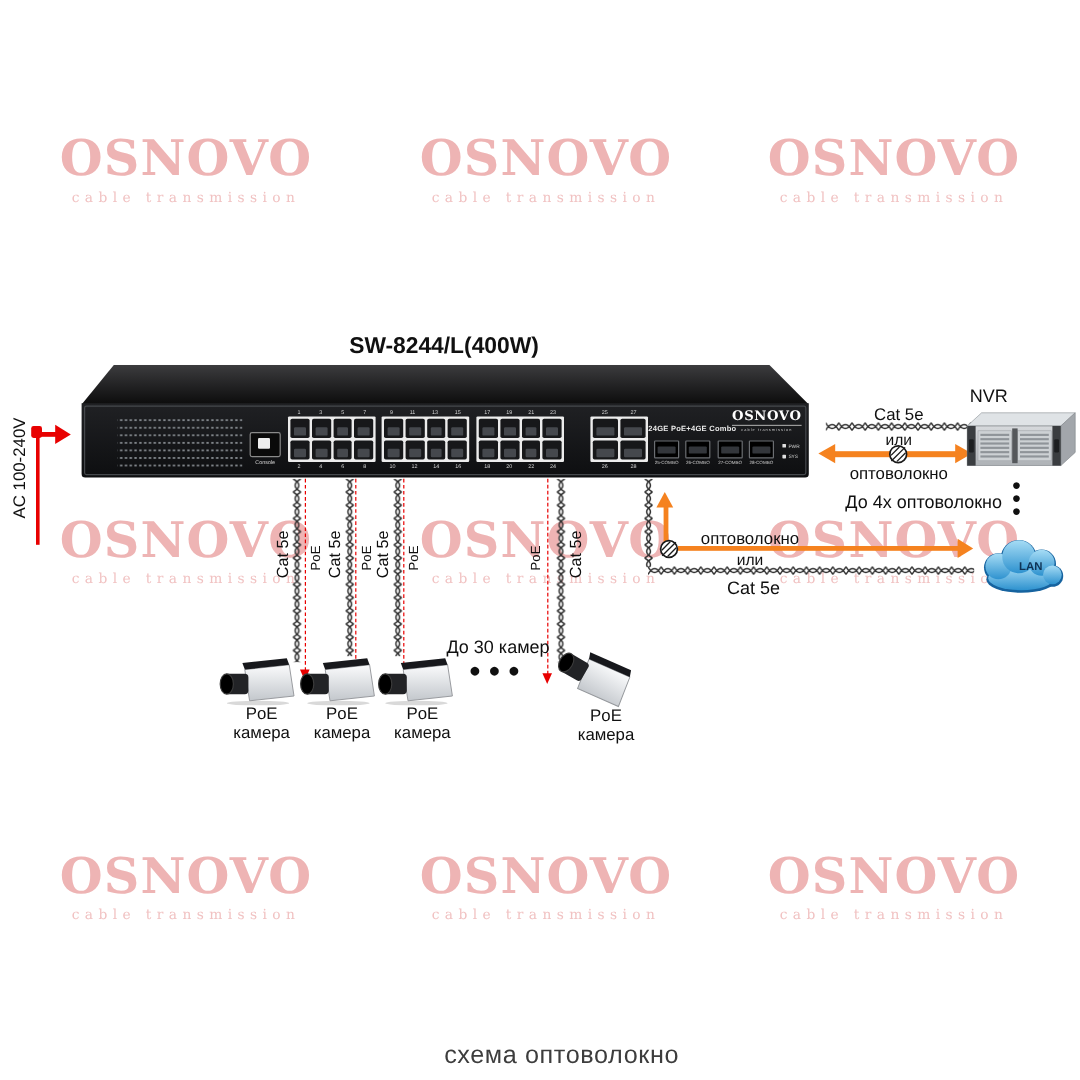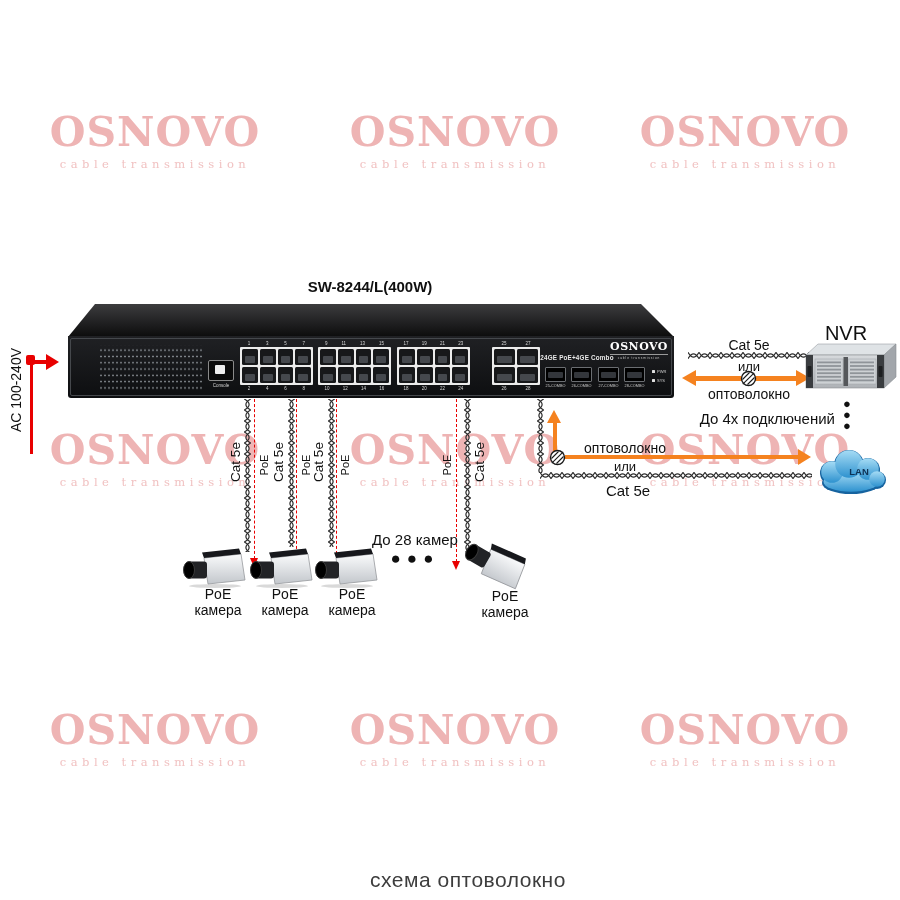--- a/index.html
+++ b/index.html
@@ -122,21 +122,21 @@
   </div>
 <div class="wm" style="left:340px;top:708px">
     <div class="wm-t">OSNOVO</div>
     <div class="wm-s">cable transmission</div>
   </div>
 <div class="wm" style="left:630px;top:708px">
     <div class="wm-t">OSNOVO</div>
     <div class="wm-s">cable transmission</div>
   </div>
 
-<div class="txt ctr" style="left:270px;top:278px;width:200px;font-size:15px;font-weight:bold">SW-8244/L(400W)</div>
+<div class="txt ctr" style="left:270px;top:278px;width:200px;font-size:19px;font-weight:bold">SW-8244/L(400W)</div>
 
 <div class="txt ctr" style="left:-44px;top:382px;width:120px;height:16px;font-size:14px;transform:rotate(-90deg)">AC 100-240V</div>
 <div class="pwr-line" style="left:30px;top:362px;width:3px;height:92px"></div>
 <div class="pwr-line" style="left:30px;top:360px;width:18px;height:4px"></div>
 <div class="abs" style="left:46px;top:354px;width:0;height:0;border-top:8px solid transparent;border-bottom:8px solid transparent;border-left:13px solid #e80000;z-index:2"></div>
 <div class="abs" style="left:26px;top:355px;width:9px;height:10px;background:#e80000;border-radius:2px;z-index:2"></div>
 
 <div class="sw">
   <div class="sw-top"></div>
   <div class="sw-face">
@@ -338,41 +338,41 @@
 </div>
 <div class="txt ctr" style="left:307px;top:586px;width:90px;font-size:14px;line-height:16px">
   <div>PoE</div>
   <div>камера</div>
 </div>
 <div class="txt ctr" style="left:460px;top:588px;width:90px;font-size:14px;line-height:16px">
   <div>PoE</div>
   <div>камера</div>
 </div>
 
-<div class="txt ctr" style="left:365px;top:531px;width:100px;font-size:15px">До 28 камер</div>
+<div class="txt ctr" style="left:365px;top:531px;width:100px;font-size:15px">До 30 камер</div>
 <div class="txt ctr" style="left:365px;top:549px;width:100px;font-size:17px;letter-spacing:6px">●●●</div>
 
 <div class="txt ctr" style="left:688px;top:337px;width:122px;font-size:14px">Cat 5e</div>
 <svg class="cable" style="left:688px;top:351px" width="122" height="9">
     <rect width="122" height="9" fill="url(#chainH)"></rect>
   </svg>
 <div class="txt ctr" style="left:688px;top:359px;width:122px;font-size:13px">или</div>
 <div class="abs" style="left:682px;top:370px;width:128px;height:17px;z-index:2">
   <div style="position:absolute;left:11px;right:11px;top:6.2px;height:4.5px;background:#f5821f"></div>
   <div style="position:absolute;left:0;top:0;width:0;height:0;border-top:8.5px solid transparent;border-bottom:8.5px solid transparent;border-right:14px solid #f5821f"></div>
   <div style="position:absolute;right:0;top:0;width:0;height:0;border-top:8.5px solid transparent;border-bottom:8.5px solid transparent;border-left:14px solid #f5821f"></div>
 </div>
 <svg class="fiber" style="left:740px;top:370px" width="17" height="17">
   <circle cx="8.5" cy="8.5" r="7" fill="#fff" stroke="#1a1a1a" stroke-width="1.4"></circle>
   <line x1="2.8" y1="14.2" x2="14.2" y2="2.8" stroke="#1a1a1a" stroke-width="1.1"></line>
   <line x1="2.5" y1="9.5" x2="9.5" y2="2.5" stroke="#1a1a1a" stroke-width="1.1"></line>
   <line x1="7.5" y1="14.5" x2="14.5" y2="7.5" stroke="#1a1a1a" stroke-width="1.1"></line>
 </svg>
 <div class="txt ctr" style="left:688px;top:386px;width:122px;font-size:14px">оптоволокно</div>
-<div class="txt ctr" style="left:816px;top:322px;width:60px;font-size:20px">NVR</div>
+<div class="txt ctr" style="left:794px;top:322px;width:60px;font-size:15px">NVR</div>
 <svg class="abs" style="left:804px;top:342px;z-index:2" width="94" height="48">
   <polygon points="2,13 14,2 92,2 80,13" fill="#dfe3e6" stroke="#9aa0a5" stroke-width="0.6"></polygon>
   <polygon points="80,13 92,2 92,35 80,46" fill="#a2a6ab" stroke="#8a8e92" stroke-width="0.6"></polygon>
   <rect x="2" y="13" width="78" height="33" fill="url(#nvrFront)" stroke="#8a8e92" stroke-width="0.6"></rect>
   <rect x="2" y="13" width="7" height="33" fill="#3a3d40"></rect>
   <rect x="73" y="13" width="7" height="33" fill="#3a3d40"></rect>
   <rect x="3.5" y="24" width="4" height="11" rx="1" fill="#1d1f21"></rect>
   <rect x="74.5" y="24" width="4" height="11" rx="1" fill="#1d1f21"></rect>
   <rect x="11" y="17" width="28" height="25" fill="#cdd1d4" stroke="#a0a4a8" stroke-width="0.5"></rect>
   <rect x="44" y="17" width="28" height="25" fill="#cdd1d4" stroke="#a0a4a8" stroke-width="0.5"></rect>
@@ -388,21 +388,21 @@
       <rect x="46" y="23.1" width="24" height="1.8"></rect>
     <rect x="46" y="26.7" width="24" height="1.8"></rect>
       <rect x="46" y="30.3" width="24" height="1.8"></rect>
     <rect x="46" y="33.9" width="24" height="1.8"></rect>
       <rect x="46" y="37.5" width="24" height="1.8"></rect>
   </g>
 </svg>
 <div class="txt" style="left:840px;top:398px;width:14px;font-size:13px;line-height:11px;white-space:pre-line;text-align:center">●
 ●
 ●</div>
-<div class="txt" style="left:688px;top:410px;width:147px;font-size:15px;text-align:right">До 4х подключений</div>
+<div class="txt" style="left:688px;top:410px;width:147px;font-size:15px;text-align:right">До 4х оптоволокно</div>
 
 <svg class="cable" style="left:536px;top:399px" width="9" height="74">
     <rect width="9" height="74" fill="url(#chainV)"></rect>
   </svg>
 <svg class="cable" style="left:540px;top:471px" width="272" height="9">
     <rect width="272" height="9" fill="url(#chainH)"></rect>
   </svg>
 <div class="abs" style="left:547px;top:410px;width:0;height:0;border-left:7.5px solid transparent;border-right:7.5px solid transparent;border-bottom:13px solid #f5821f;z-index:2"></div>
 <div class="orgbar" style="left:553px;top:422px;width:4px;height:31px"></div>
 <svg class="fiber" style="left:549px;top:449px" width="17" height="17">

